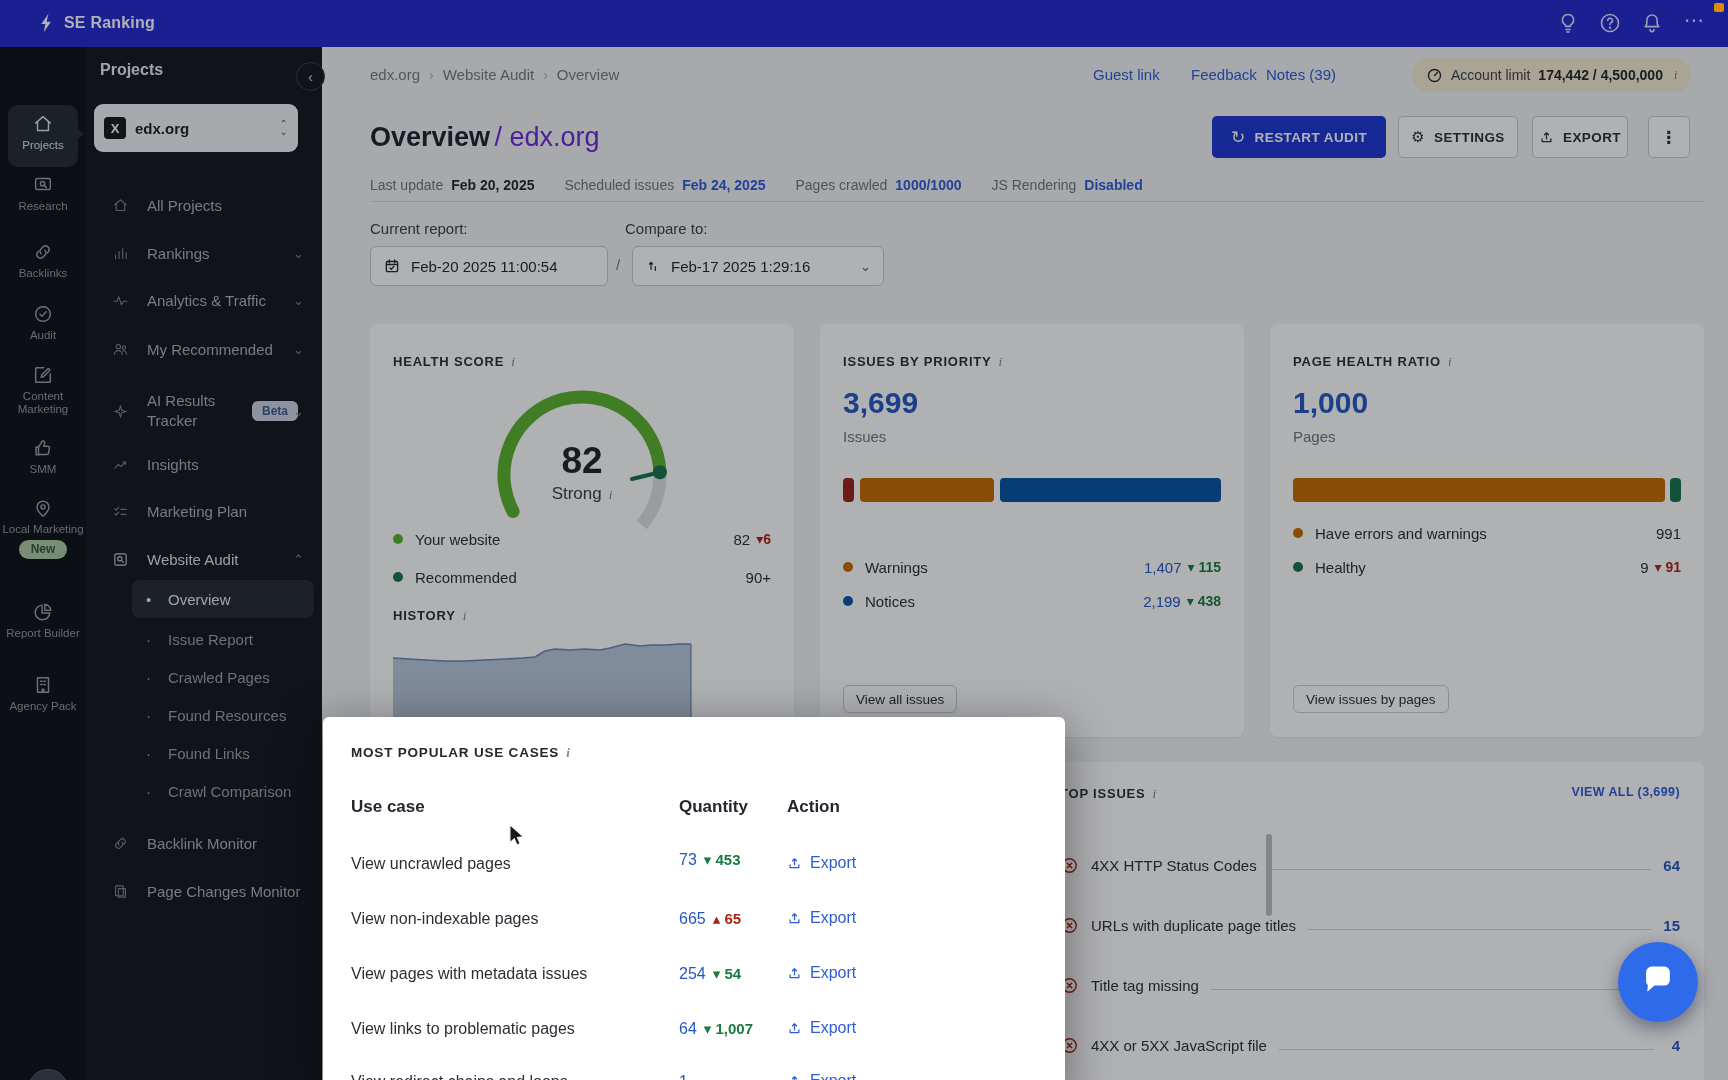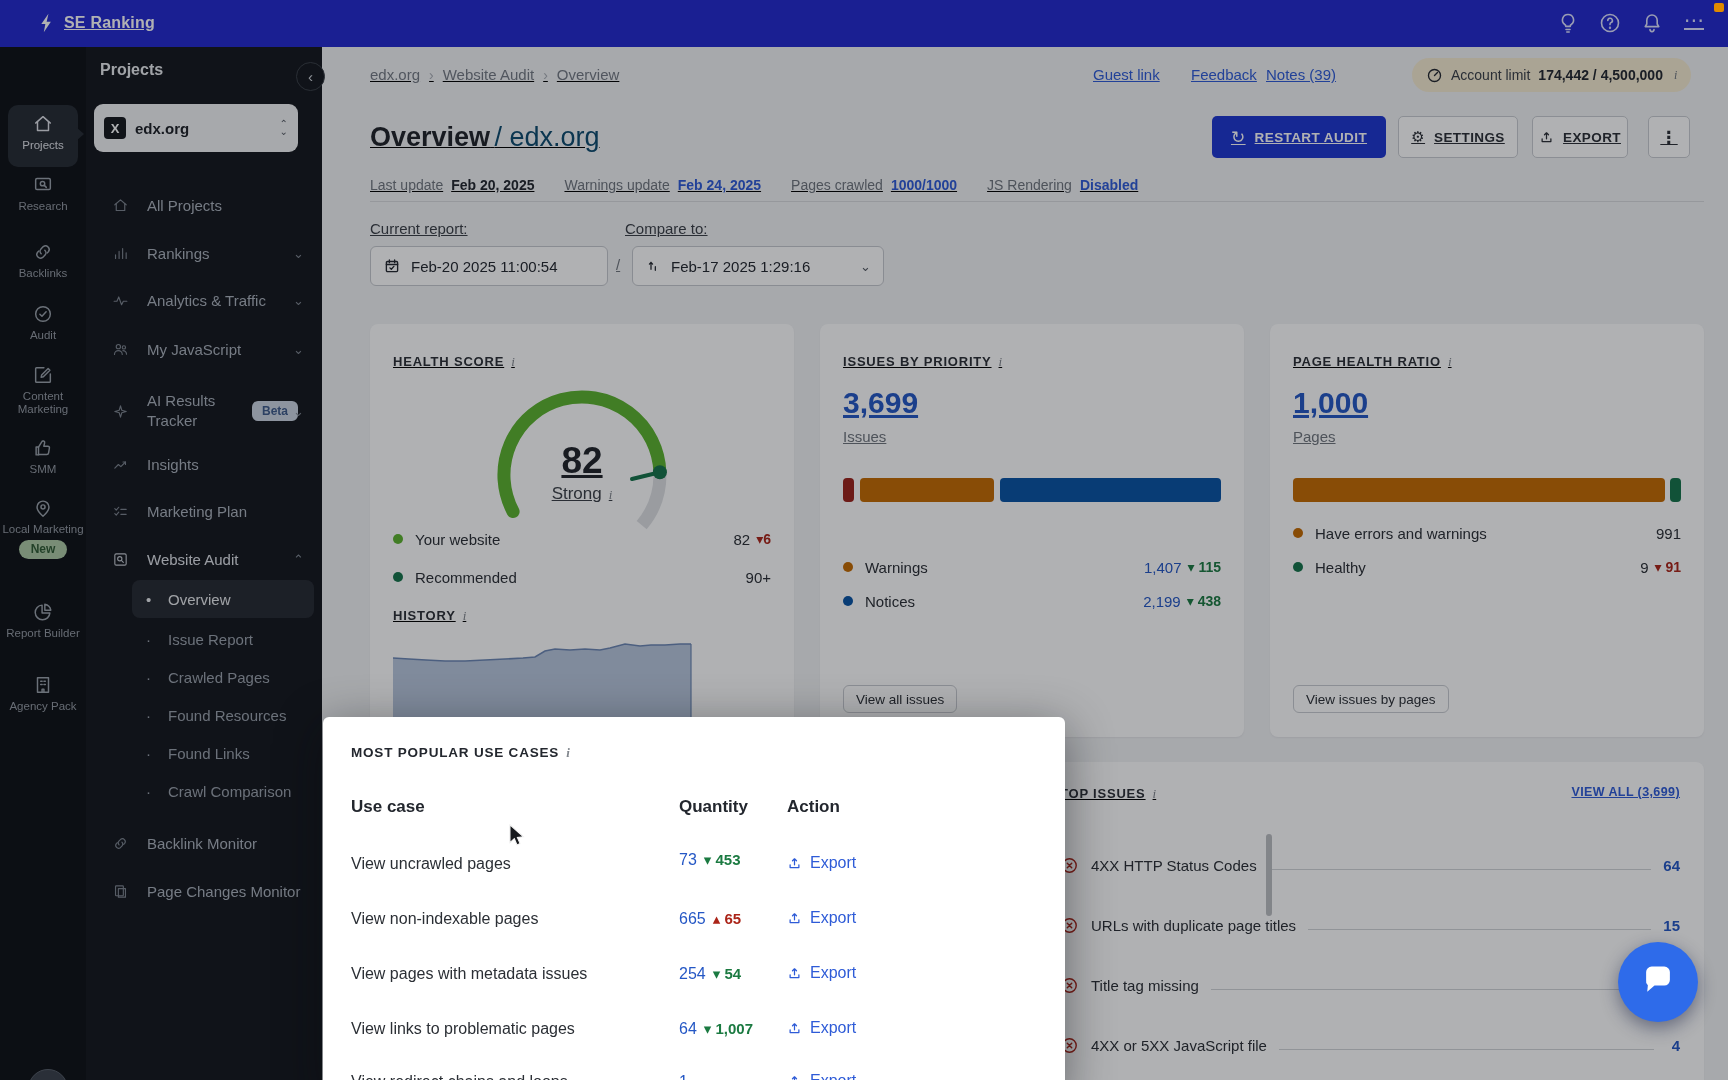--- a/index.html
+++ b/index.html
@@ -1,18 +1,18 @@
 <!DOCTYPE html>
 <html><head>
 <meta charset="utf-8">
 <style>
   html,body{margin:0;padding:0;}
   body{width:1728px;height:1080px;overflow:hidden;font-family:"Liberation Sans","DejaVu Sans",sans-serif;background:#f2f3f5;}
   .app{position:relative;width:1728px;height:1080px;background:#f2f3f5;overflow:hidden;}
-  .abs{position:absolute;text-decoration:underline;}
+  .abs{position:absolute;}
   svg.ic{fill:none;stroke:currentColor;stroke-width:1.6;stroke-linecap:round;stroke-linejoin:round;display:block;}
   
   .topbar{position:absolute;left:0;top:0;width:1728px;height:47px;background:#2229cf;display:flex;align-items:center;z-index:10;}
   .brand-text{color:#fff;font-size:16px;font-weight:700;letter-spacing:.2px;}
   .tb-icon{color:#dfe2ff;width:24px;height:24px;}
   
   .rail{position:absolute;left:0;top:47px;width:86px;height:1033px;background:#0e1115;z-index:9;}
   .rail-item{position:absolute;left:0;width:86px;text-align:center;color:#949aa3;font-size:11.5px;line-height:13px;}
   .rail-item .ric{color:#9aa1aa;margin:0 auto 4px auto;width:22px;height:22px;}
   .rail-active{position:absolute;left:8px;top:58px;width:70px;height:62px;background:#262b33;border-radius:10px;}
@@ -40,21 +40,21 @@
   .main{position:absolute;left:322px;top:47px;width:1406px;height:1033px;}
   .crumb{color:#747a83;font-size:15px;}
   .crumb-sep{color:#a8adb4;margin:0 9px;font-size:14px;}
   .hlink{color:#2e5bd7;font-size:15px;}
   .chip{position:absolute;left:1412px;top:58px;height:34px;background:#f6ecd2;border-radius:17px;display:flex;align-items:center;padding:0 14px;gap:8px;z-index:5;}
   .chip .lab{color:#3a3f46;font-size:14px;}
   .chip .val{color:#23272e;font-size:14px;font-weight:700;}
   .sup-i{font-family:"Liberation Serif",serif;font-style:italic;color:#6f757d;font-size:12px;vertical-align:super;margin-left:3px;}
   .info-i{font-family:"Liberation Serif",serif;font-style:italic;color:#81868d;font-size:13px;margin-left:7px;}
   .page-title{color:#1f2329;font-size:27px;font-weight:700;}
-  .page-sub{color:#0c4a6e;font-size:27px;font-weight:400;}
+  .page-sub{color:#6d28d9;font-size:27px;font-weight:400;}
   .btn{box-sizing:border-box;height:42px;border-radius:5px;display:flex;align-items:center;justify-content:center;gap:9px;font-size:13.5px;font-weight:700;letter-spacing:.4px;cursor:pointer;}
   .btn-blue{background:#1d35d0;color:#fff;}
   .btn-white{background:#fff;border:1px solid #c9ccd1;color:#2b2f35;}
   .meta-lab{color:#6f757d;font-size:14px;}
   .meta-val{color:#23272e;font-size:14px;font-weight:700;margin-left:8px;}
   .meta-val.blue{color:#2e5bd7;}
   .divider{position:absolute;left:370px;top:201px;width:1334px;height:1px;background:#d9dbde;}
   .rep-label{color:#3a3f46;font-size:15px;}
   .rep-box{box-sizing:border-box;position:absolute;height:40px;background:#fff;border:1px solid #c6c9ce;border-radius:6px;display:flex;align-items:center;padding:0 12px;gap:10px;color:#23272e;font-size:15px;}
   .card{position:absolute;top:324px;height:413px;background:#fff;border-radius:8px;box-shadow:0 1px 2px rgba(20,24,31,.06);overflow:hidden;}
@@ -255,21 +255,21 @@
     </div>
     <div class="sb-item" style="top:289px;">
       <span class="sic">
           <svg class="ic" width="17" height="17" viewBox="0 0 24 24">
             <circle cx="9" cy="8" r="3"></circle>
             <path d="M3.5 19a5.5 5.5 0 0 1 11 0"></path>
             <circle cx="16.8" cy="9" r="2.3"></circle>
             <path d="M15.4 13.6a5 5 0 0 1 5.1 5"></path>
           </svg>
         </span>
-      <span class="lbl">My JavaScript</span>
+      <span class="lbl">My Recommended</span>
       <span class="sb-chev">⌄</span>
     </div>
     <div class="sb-item" style="top:340px;height:48px;">
       <span class="sic">
           <svg class="ic" width="17" height="17" viewBox="0 0 24 24">
             <path d="M12 4l1.8 6.2L20 12l-6.2 1.8L12 20l-1.8-6.2L4 12l6.2-1.8z"></path>
           </svg>
         </span>
       <span class="lbl" style="width:100px;line-height:20px;">AI Results Tracker</span>
       <span class="badge-beta">Beta</span>
@@ -401,21 +401,21 @@
         </svg>
       </span>
     <span>EXPORT</span>
   </div>
   <div class="btn btn-white abs" style="left:1648px;top:116px;width:42px;font-size:17px;">
     <span>⋮</span>
   </div>
 
   <div class="abs" style="left:370px;top:176px;display:flex;gap:30px;">
     <span><span class="meta-lab">Last update</span><span class="meta-val">Feb 20, 2025</span></span>
-    <span><span class="meta-lab">Warnings update</span><span class="meta-val blue">Feb 24, 2025</span></span>
+    <span><span class="meta-lab">Scheduled issues</span><span class="meta-val blue">Feb 24, 2025</span></span>
     <span><span class="meta-lab">Pages crawled</span><span class="meta-val blue">1000/1000</span></span>
     <span><span class="meta-lab">JS Rendering</span><span class="meta-val blue">Disabled</span></span>
   </div>
 
   <div class="divider"></div>
 
   <span class="rep-label abs" style="left:370px;top:220px;">Current report:</span>
   <span class="rep-label abs" style="left:625px;top:220px;">Compare to:</span>
   <div class="rep-box" style="left:370px;top:246px;width:238px;">
     <span style="color:#23272e;">

